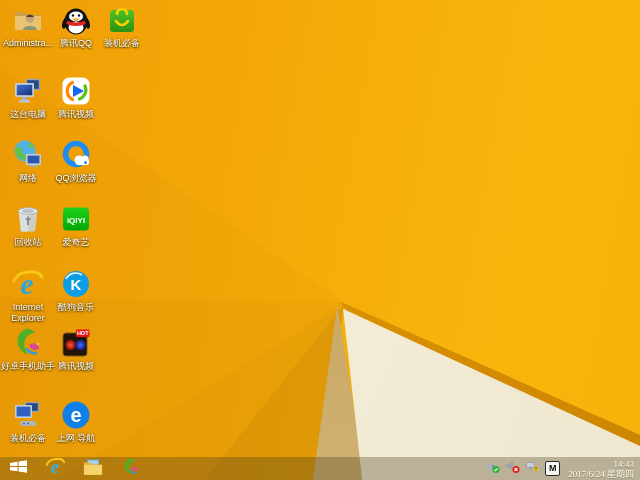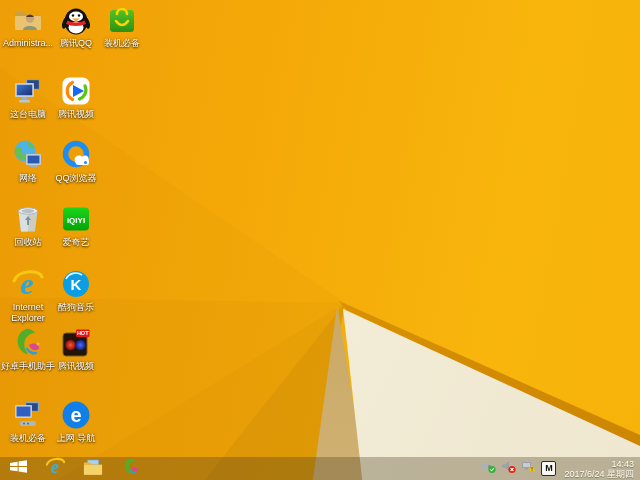--- a/index.html
+++ b/index.html
@@ -25,21 +25,21 @@
     text-shadow:0 1px 2px rgba(0,0,0,.8),0 0 3px rgba(0,0,0,.45);}
 
   .taskbar{position:absolute;left:0;right:0;bottom:0;height:23px;
     background:rgba(73,60,28,.32);display:flex;align-items:center;z-index:5;}
   .tb-btn{width:38px;height:23px;display:flex;align-items:center;justify-content:center;}
   .tb-btn.start{width:36px;}
   .tray{margin-left:auto;display:flex;align-items:center;gap:5px;padding-right:6px;}
   .ime{width:13px;height:13px;background:#f8f7f3;border:1px solid #2a2a2a;border-radius:2px;
     font-size:9px;font-weight:bold;color:#111;line-height:13px;text-align:center;}
   .clock{text-align:right;font-size:9px;line-height:10px;color:#fffdf0;
-    text-shadow:0 1px 1px rgba(0,0,0,.35);margin-left:3px;}
+    text-shadow:0 1px 1px rgba(0,0,0,.35);margin-left:3px;font-family:Liberation Serif, serif;}
 </style>
 </head>
 <body>
 
 <div class="desktop">
 
   <div class="wp wp-base"></div>
   <div class="wp wp-upwedge"></div>
   <div class="wp wp-w1"></div>
   <div class="wp wp-w2"></div>

